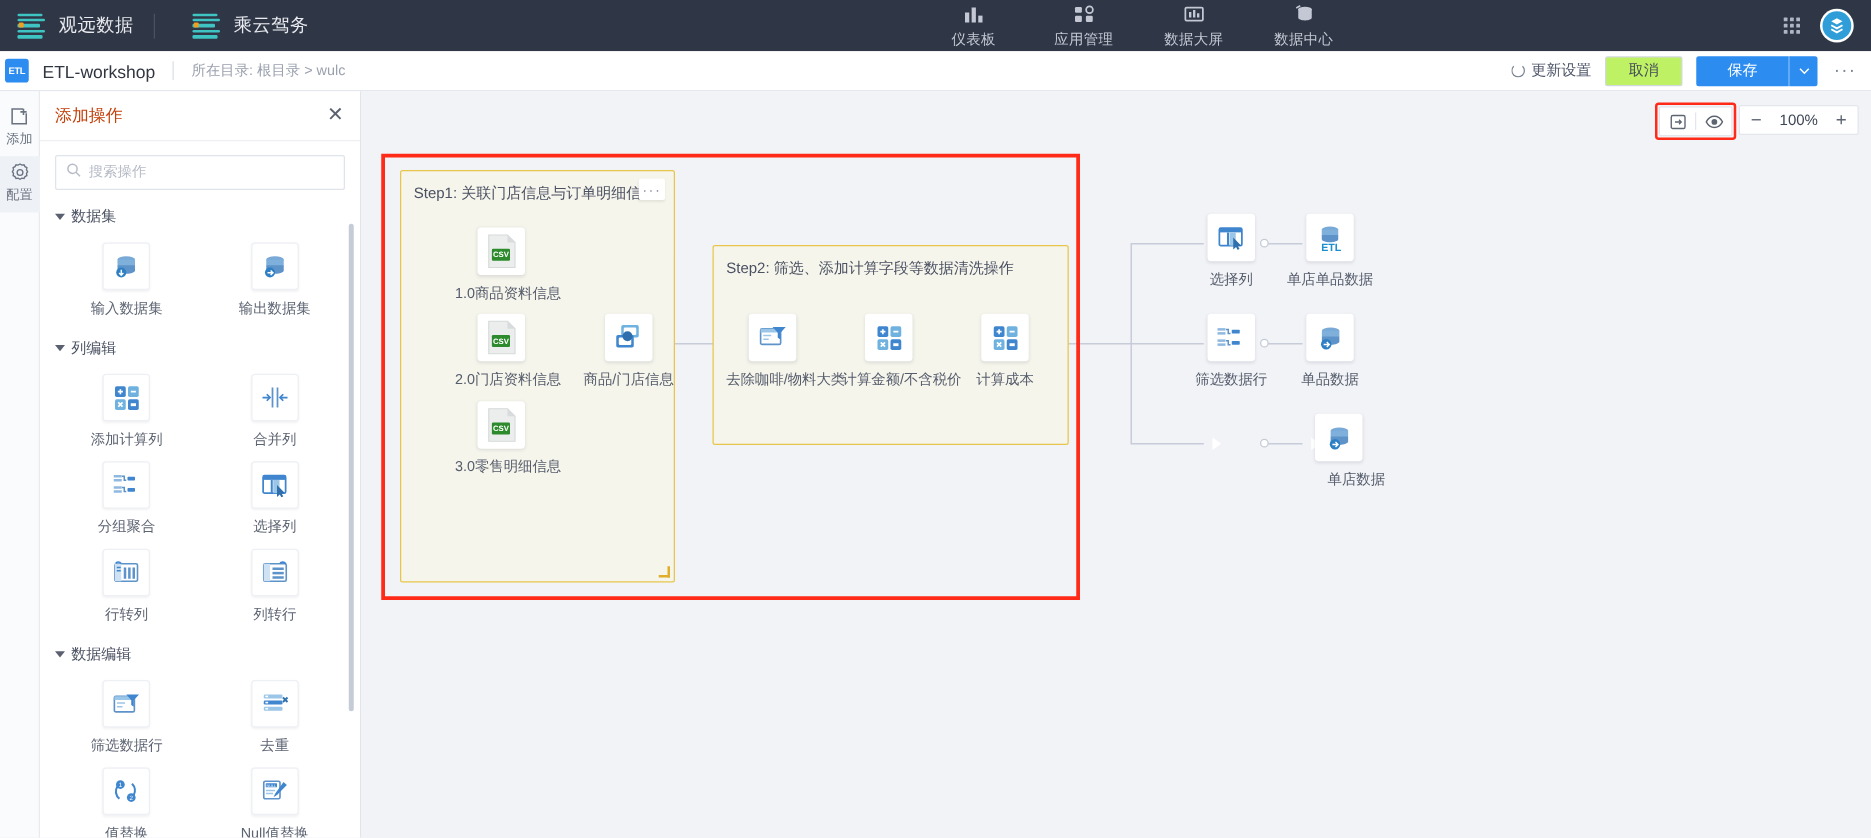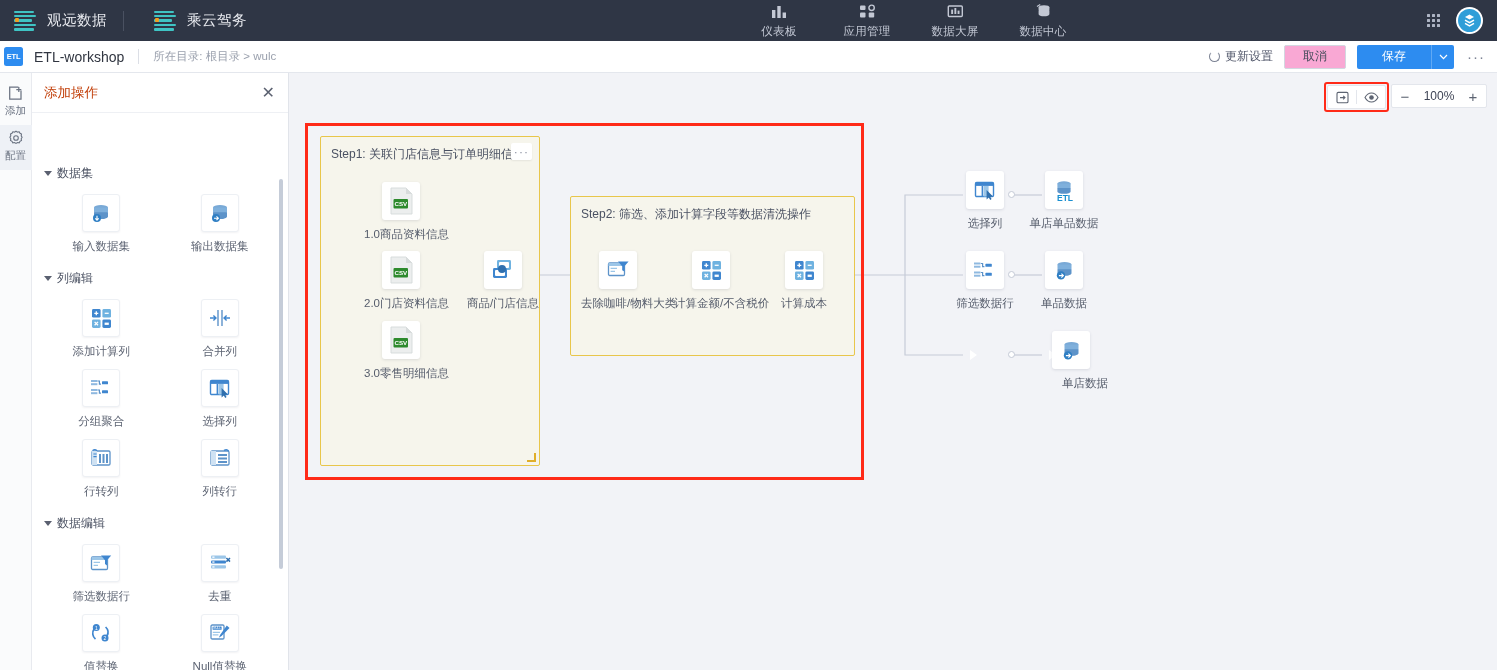--- a/index.html
+++ b/index.html
@@ -70,21 +70,21 @@
     display: flex; align-items: center; justify-content: center; letter-spacing: -.2px;
   }
   .doc-title { font-size: 14px; color: #303540; margin-left: 11px; }
   .sub-div { width: 1px; height: 15px; background: #dcdfe6; margin: 0 14px; }
   .breadcrumb { font-size: 11.5px; color: #9aa0ad; }
 
   .subhead-right { margin-left: auto; display: flex; align-items: center; padding-right: 10px; gap: 11px; }
   .refresh-btn { display: flex; align-items: center; gap: 5px; font-size: 12px; color: #51576a; cursor: pointer; }
   .circ-ico { width: 11px; height: 11px; border: 1.3px solid #7c8394; border-radius: 50%; border-top-color: transparent; }
   .btn-cancel {
-    width: 62px; height: 24px; border: 1px solid #d3d7e0; background: #f9a8d4;
+    width: 62px; height: 24px; border: 1px solid #d3d7e0; background: #bef264;
     border-radius: 2px; font-size: 12px; color: #444b5a; cursor: pointer;
     display:flex;align-items:center;justify-content:center;
   }
   .save-group { display: flex; height: 24px; }
   .btn-save {
     width: 74px; background: #2d8cf0; color: #fff; font-size: 12px;
     border-radius: 2px 0 0 2px; cursor: pointer;
     display:flex;align-items:center;justify-content:center;
   }
   .btn-save-caret {
@@ -366,20 +366,31 @@
     </span>
     <span>配置</span>
   </div>
 </div>
 
 <div class="panel">
   <div class="panel-head">
     <div class="panel-title">添加操作</div>
     <div class="panel-close">✕</div>
   </div>
+  <div class="search-wrap">
+    <div class="search-box">
+      <span>
+        <svg width="12" height="12" viewBox="0 0 12 12">
+            <circle cx="5" cy="5" r="3.7" fill="none" stroke="#b6bbc6" stroke-width="1.2"></circle>
+            <path d="M7.8 7.8 L11 11" stroke="#b6bbc6" stroke-width="1.2"></path>
+          </svg>
+      </span>
+      <input type="text" placeholder="搜索操作" style="">
+    </div>
+  </div>
 
   <div class="panel-body">
 
     <div class="group">
       <div class="group-head">
         <span class="caret-dn"></span>
         <span>数据集</span>
       </div>
       <div class="tiles">
         <div class="tile">

